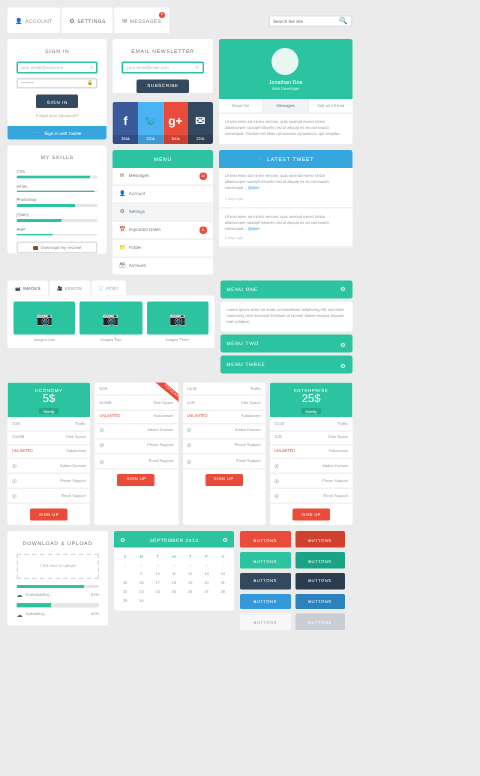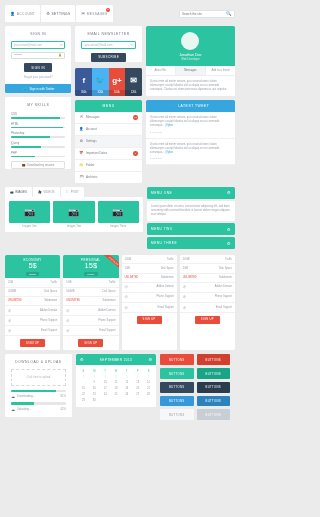--- a/index.html
+++ b/index.html
@@ -461,25 +461,20 @@
         </div>
       <div class="prow">
           <span class="chk">⦿</span>
           <span>Email Support</span>
         </div>
       <button class="psignup">Sign Up</button>
     </div>
 
     <div class="pcol">
       <div class="ribbon">Popular</div>
-      <div class="phead">
-        <div class="pt">Personal</div>
-        <div class="pp">15$</div>
-        <div class="pm">Montly</div>
-      </div>
       <div class="prow">
           <span>5GB</span>
           <span>Traffic</span>
         </div>
       <div class="prow">
           <span>500MB</span>
           <span>Disk Space</span>
         </div>
       <div class="prow">
           <span class="unl">UNLIMITED</span>
@@ -522,20 +517,25 @@
           <span>Phone Support</span>
         </div>
       <div class="prow">
           <span class="chk">⦿</span>
           <span>Email Support</span>
         </div>
       <button class="psignup">Sign Up</button>
     </div>
 
     <div class="pcol">
+      <div class="phead">
+        <div class="pt">Enterprise</div>
+        <div class="pp">25$</div>
+        <div class="pm">Montly</div>
+      </div>
       <div class="prow">
           <span>20GB</span>
           <span>Traffic</span>
         </div>
       <div class="prow">
           <span>2GB</span>
           <span>Disk Space</span>
         </div>
       <div class="prow">
           <span class="unl">UNLIMITED</span>

